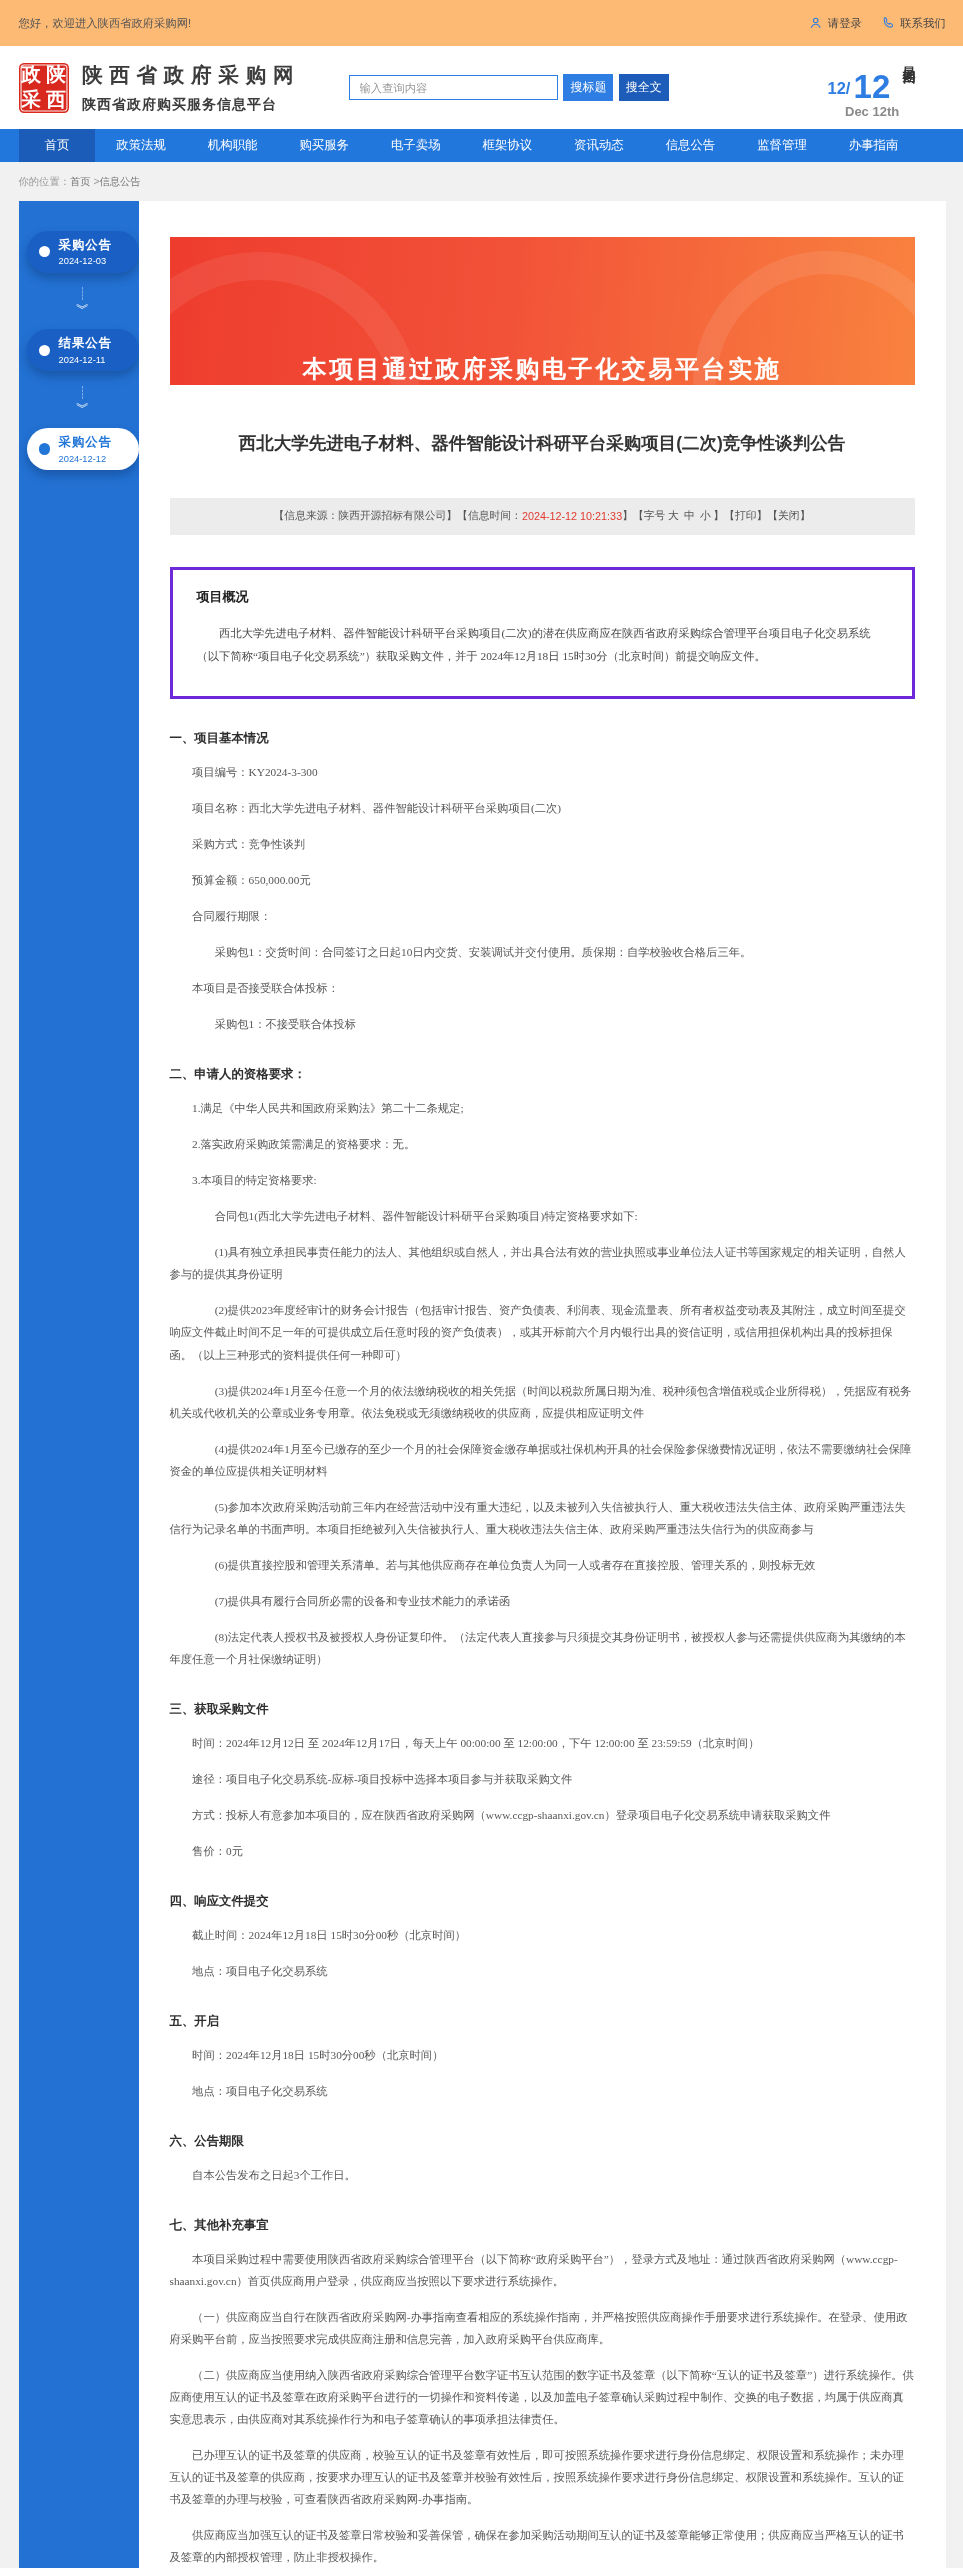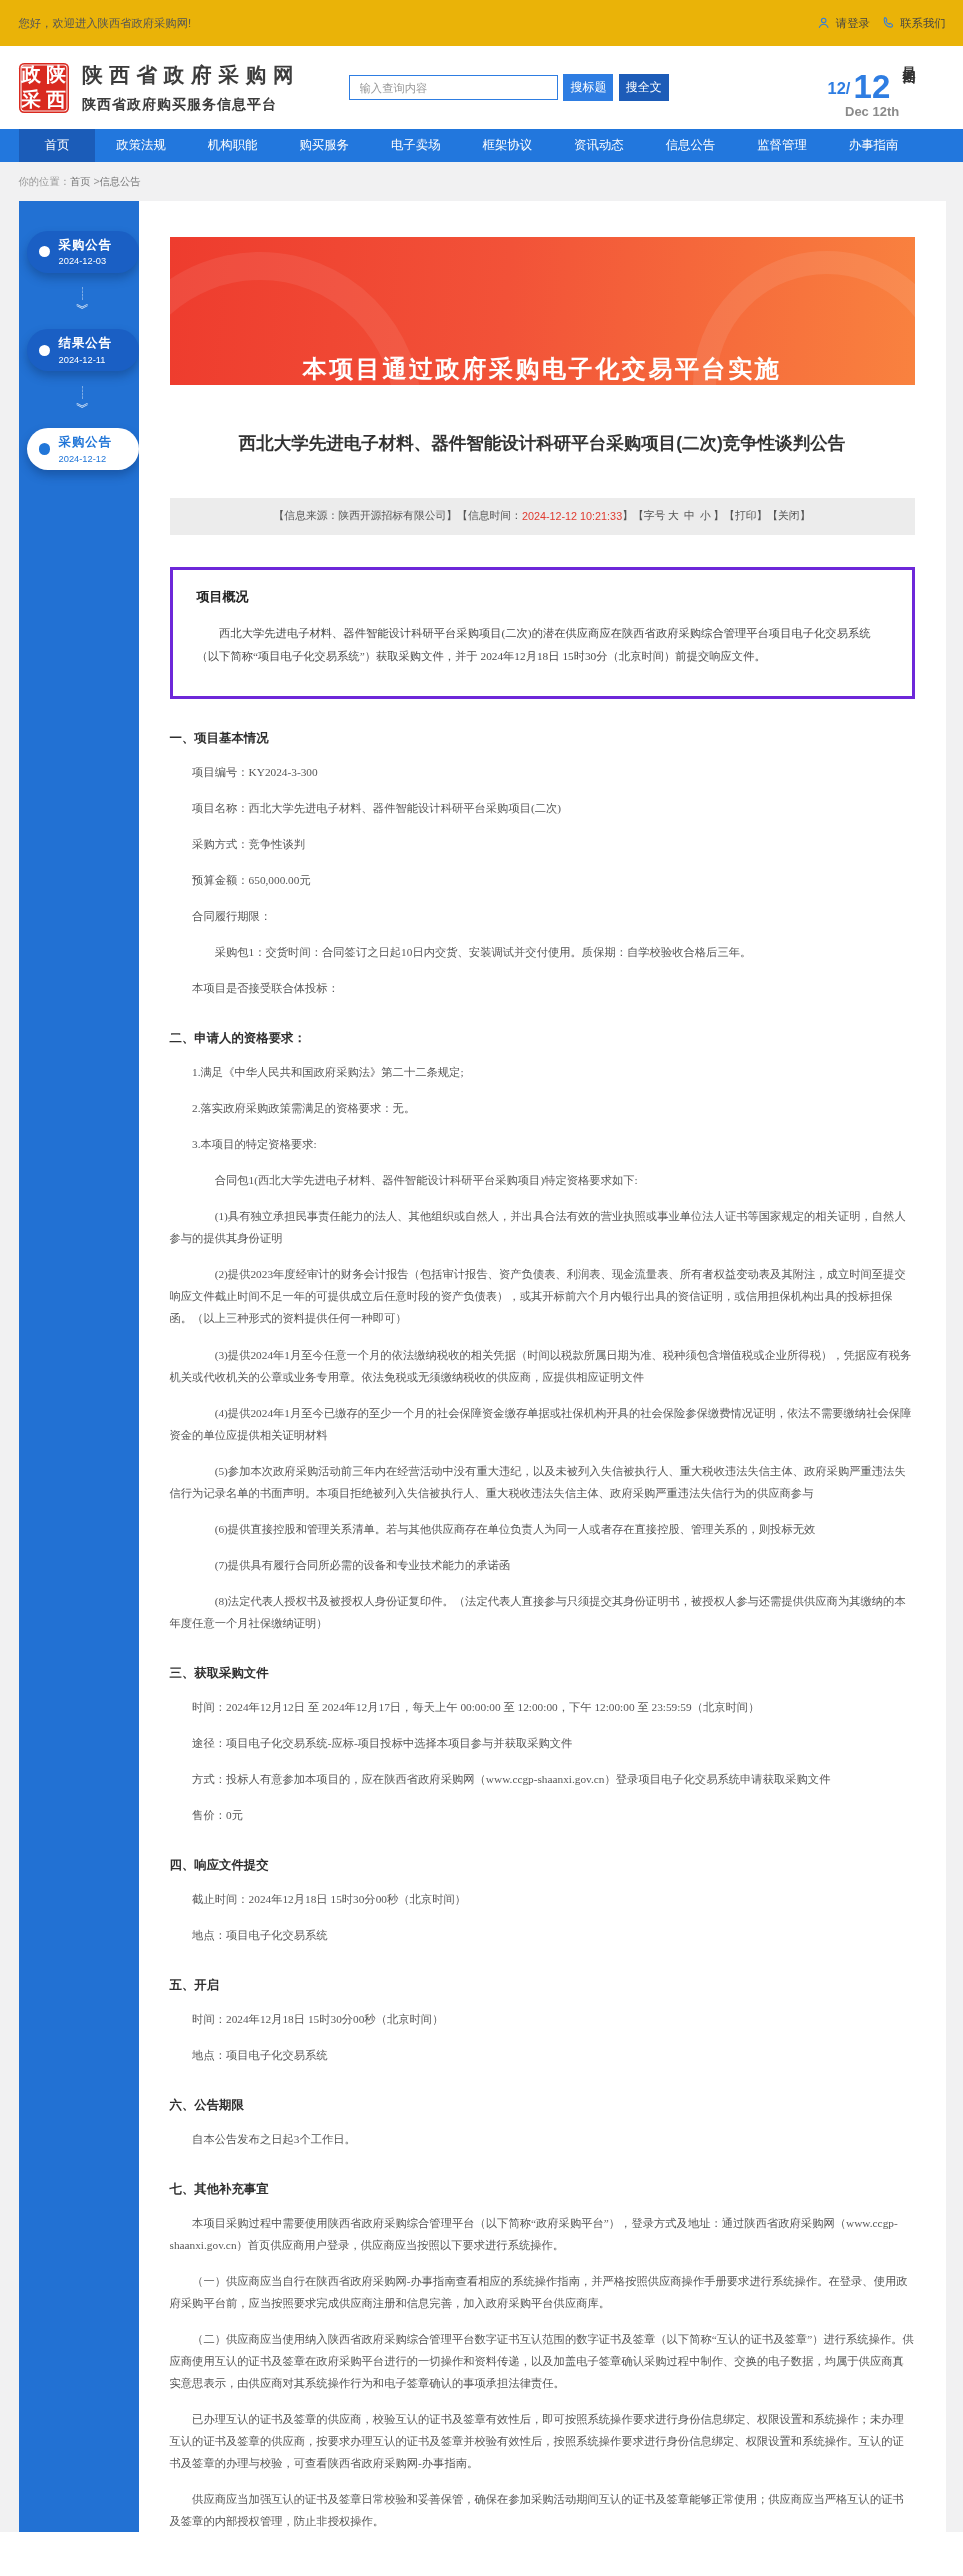--- a/index.html
+++ b/index.html
@@ -2,23 +2,23 @@
 <html lang="zh" style="font-size:8.2px"><head>
 <meta charset="utf-8">
 <title>陕西省政府采购网</title>
 <style>
   *{box-sizing:border-box}
   html,body{margin:0;padding:0}
   body{width:964px;background:#fff;font-family:"Liberation Sans",sans-serif;-webkit-font-smoothing:antialiased}
   .wrap{width:927px;margin:0 auto}
 
   
-  .topbar{background:#eab308;height:46px;display:flex;align-items:center;font-size:11.3px;color:#555}
+  .topbar{background:#fdba74;height:46px;display:flex;align-items:center;font-size:11.3px;color:#555}
   .topbar .wrap{display:flex;align-items:center;justify-content:space-between}
-  .top-links{display:flex;align-items:center;gap:12px}
+  .top-links{display:flex;align-items:center;gap:20px}
   .top-link{display:flex;align-items:center;gap:5.2px;color:#444;cursor:pointer}
   .top-link svg{display:block}
 
   
   .header{height:83px;background:#fff;display:flex;align-items:center}
   .header .wrap{display:flex;align-items:center}
   .logo{width:50px;height:50px;background:#d9291f;border-radius:5.2px;display:grid;grid-template-columns:1fr 1fr;align-items:center;justify-items:center;color:#fff;font-weight:700;font-size:19.6px;line-height:1;box-shadow:inset 0 0 0 1.5px #d9291f,inset 0 0 0 2.6px rgba(255,255,255,.9);flex:none}
   .site-names{margin-left:13.4px}
   .site-title{font-size:20.6px;color:#3c3c3c;font-weight:700;letter-spacing:6.7px;white-space:nowrap}
   .site-sub{font-size:14px;color:#3c3c3c;font-weight:700;margin-top:6.2px;letter-spacing:1px}
@@ -233,20 +233,21 @@
 
           <p class="bp">预算金额：650,000.00元</p>
 
 
           <p class="bp">合同履行期限：</p>
 
           <p class="bp2">采购包1：交货时间：合同签订之日起10日内交货、安装调试并交付使用。质保期：自学校验收合格后三年。</p>
 
           <p class="bp">本项目是否接受联合体投标：</p>
 
+          <p class="bp2">采购包1：不接受联合体投标</p>
 
           <p class="bh">二、申请人的资格要求：</p>
 
           <p class="bp">1.满足《中华人民共和国政府采购法》第二十二条规定;</p>
 
           <p class="bp">2.落实政府采购政策需满足的资格要求：无。</p>
 
           <p class="bp">3.本项目的特定资格要求:</p>
 
           <p class="bp2">合同包1(西北大学先进电子材料、器件智能设计科研平台采购项目)特定资格要求如下:</p>

